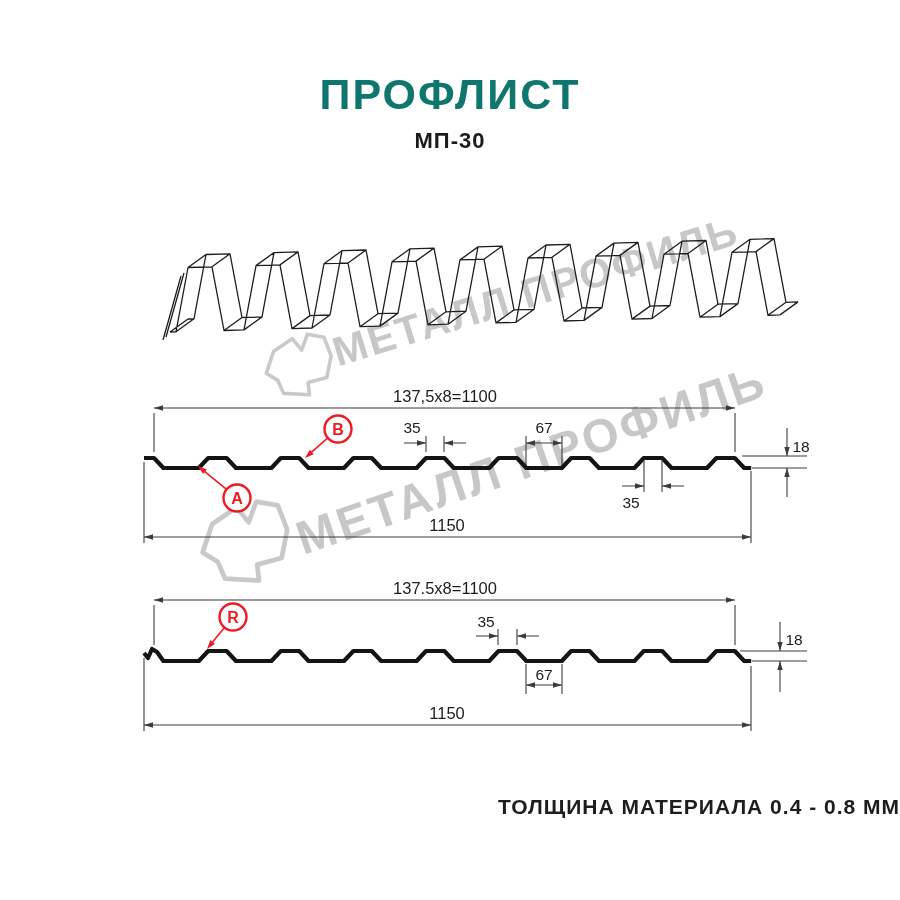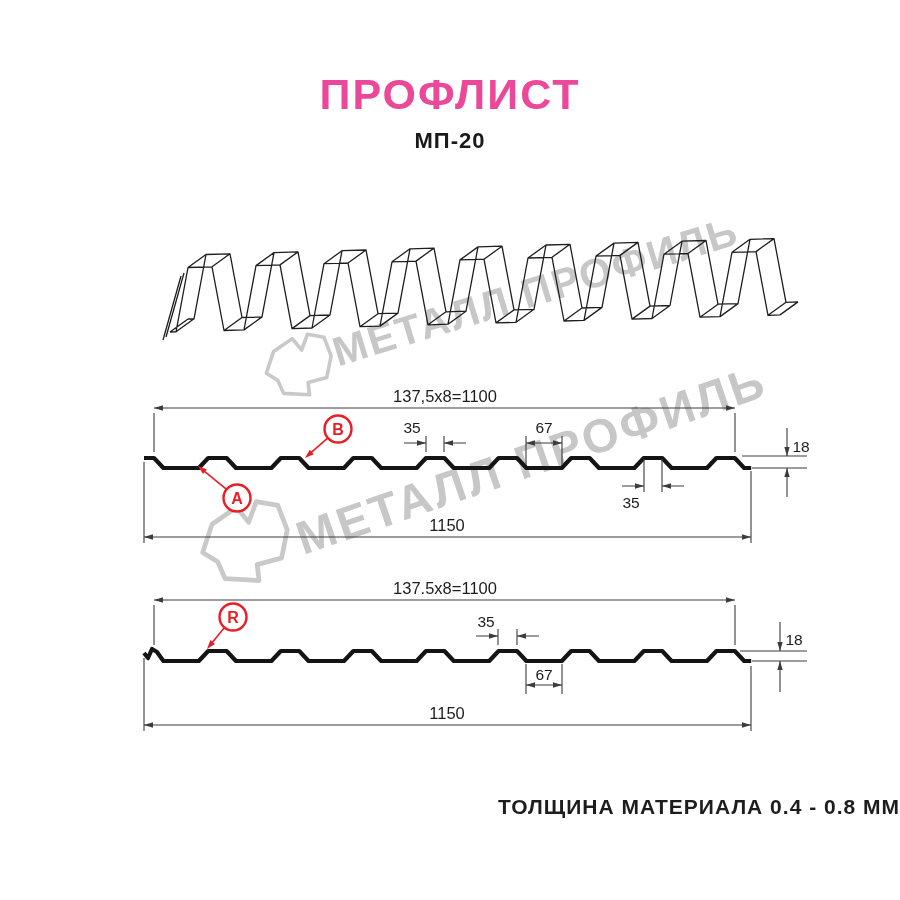--- a/index.html
+++ b/index.html
@@ -1,19 +1,19 @@
 <!DOCTYPE html>
 <html><head>
 <meta charset="utf-8">
 <style>
   html,body{margin:0;padding:0;background:#ffffff;}
   .canvas{position:relative;width:900px;height:900px;background:#fff;overflow:hidden;
           font-family:"Liberation Sans",sans-serif;}
   .title{position:absolute;left:0;top:70px;width:900px;text-align:center;
-         font-size:43px;font-weight:800;letter-spacing:2px;color:#ec4899;}
+         font-size:43px;font-weight:800;letter-spacing:2px;color:#0f766e;}
   .subtitle{position:absolute;left:0;top:128px;width:900px;text-align:center;
          font-size:22px;font-weight:600;letter-spacing:1px;color:#1a1a1a;}
   .footer{position:absolute;left:0;top:795px;width:900px;text-align:right;
          font-size:21px;font-weight:600;letter-spacing:1px;color:#1d1d1d;}
   .wm-text{position:absolute;white-space:nowrap;font-weight:800;color:#c7c7c7;
          transform-origin:left center;z-index:1;}
   .wm-text.top{left:334px;top:330px;font-size:41px;letter-spacing:2px;transform:rotate(-17deg);}
   .wm-text.mid{left:298px;top:512px;font-size:47px;letter-spacing:3px;transform:rotate(-19deg);}
   .wm-logo{position:absolute;z-index:1;}
   .wm-logo.top{left:262px;top:328px;}
@@ -23,21 +23,21 @@
   svg text.dim.small{font-size:15.5px;}
   svg text.marker-letter{fill:#ec1c24;font-family:"Liberation Sans",sans-serif;
        font-size:16px;font-weight:bold;}
 </style>
 </head>
 <body>
 
 <div class="canvas">
 
   <div class="title">ПРОФЛИСТ</div>
-  <div class="subtitle">МП-20</div>
+  <div class="subtitle">МП-30</div>
 
   <svg class="wm-logo top" width="72" height="76" viewBox="0 0 100 100">
     <polygon points="6,60 16,30 42,12 55,28 63,6 86,10 96,36 90,66 64,73 66,90 30,88 22,70" fill="none" stroke="#c9c9c9" stroke-width="5" stroke-linejoin="round"></polygon>
   </svg>
   <div class="wm-text top">МЕТАЛЛ ПРОФИЛЬ</div>
 
   <svg class="wm-logo mid" width="94" height="98" viewBox="0 0 100 100">
     <polygon points="6,60 16,30 42,12 55,28 63,6 86,10 96,36 90,66 64,73 66,90 30,88 22,70" fill="none" stroke="#c9c9c9" stroke-width="5" stroke-linejoin="round"></polygon>
   </svg>
   <div class="wm-text mid">МЕТАЛЛ ПРОФИЛЬ</div>

